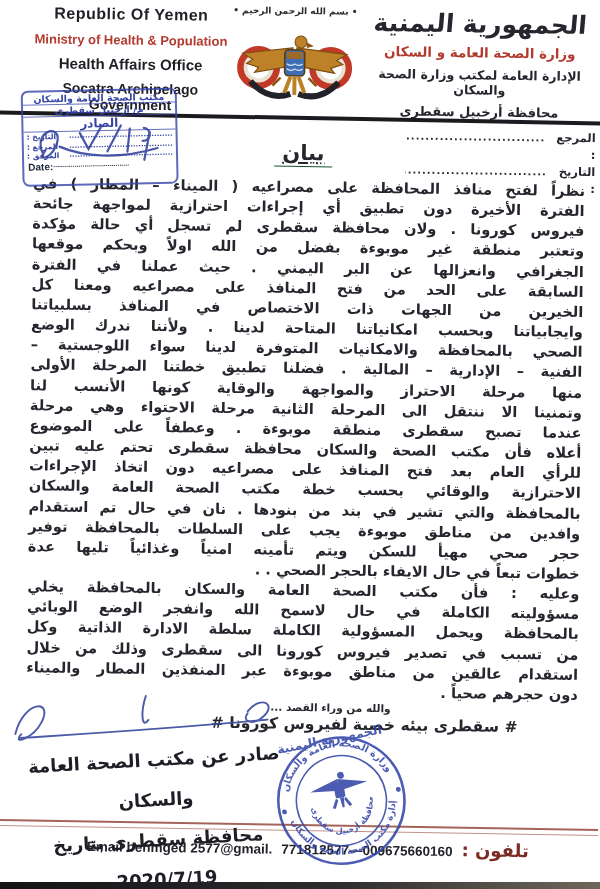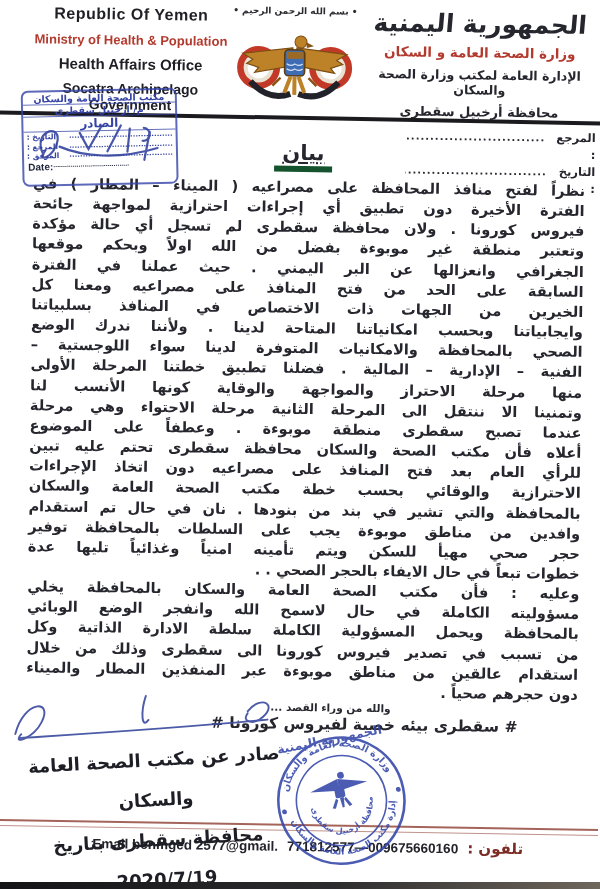--- a/index.html
+++ b/index.html
@@ -38,37 +38,37 @@
   .sb-field{display:flex;align-items:center;font-size:7.5px;padding:0 3px;line-height:9.5px;}
   .sb-field .dots{flex:1;overflow:hidden;white-space:nowrap;font-size:7px;color:#3443a5;}
   .sb-date{font-family:"Liberation Sans",sans-serif;direction:ltr;font-size:10px;color:#22283d;padding:0 4px;display:flex;}
   .sb-date .dots{flex:1;overflow:hidden;white-space:nowrap;font-size:7px;}
   
   .refs{right:8px;top:126px;width:190px;direction:rtl;font-weight:bold;font-size:11.5px;line-height:17px;}
   .ref-row{display:flex;gap:4px;}
   .ref-row .dots{overflow:hidden;white-space:nowrap;letter-spacing:1px;font-size:10px;}
   
   .title{left:50%;top:141px;transform:translateX(-50%);font-size:21px;font-weight:bold;
-    border-bottom:6px solid #14532d;padding:0 8px 1px;direction:rtl;text-decoration:underline;}
+    border-bottom:1px solid #14532d;padding:0 8px 1px;direction:rtl;text-decoration:underline;}
   
   .body{left:30px;right:18px;top:177px;direction:rtl;font-weight:bold;font-size:14.6px;color:#26262e;}
   .bl{line-height:20.15px;text-align:justify;text-align-last:justify;white-space:normal;}
   .bl.short{text-align-last:right;}
   .qasd{right:205px;top:701px;font-size:10.5px;font-weight:bold;direction:rtl;}
   .hashtag{right:78px;top:715px;font-size:15.5px;font-weight:bold;direction:rtl;}
   
   .signature{left:0;top:680px;z-index:4;}
   .issued{left:8px;top:742px;width:310px;transform:rotate(-4deg);direction:rtl;text-align:center;
     font-weight:bold;font-size:18px;color:#1e1e26;line-height:40px;z-index:2;}
   .round-stamp{left:258px;top:718px;z-index:5;opacity:.88;}
   .maroon-rule{left:-4px;right:-4px;top:824px;height:4px;border-top:2px solid rgba(148,74,62,.85);
     border-bottom:1px solid rgba(148,74,62,.6);transform:rotate(.15deg);}
   .contact{left:40px;right:12px;top:837px;display:flex;justify-content:center;gap:9px;
     font-weight:bold;font-size:13.5px;font-family:"Liberation Sans",sans-serif;color:#23232b;align-items:baseline;}
-  .contact .phone-label{font-family:"DejaVu Sans",sans-serif;direction:rtl;color:#7c2b24;font-size:15px;}
+  .contact .phone-label{font-family:"DejaVu Sans",sans-serif;direction:rtl;color:#7c2b24;font-size:18px;}
   .bottom-band{left:0;right:0;bottom:0;height:7px;background:linear-gradient(90deg,#141416,#2c2b2d 55%,#6e675c 100%);z-index:6;}
 </style>
 </head>
 <body>
 
 <div class="sheet">
 
   <div class="abs hdr-left">
     <div class="hl1">Republic  Of Yemen</div>
     <div class="hl2 red">Ministry of Health &amp; Population</div>

